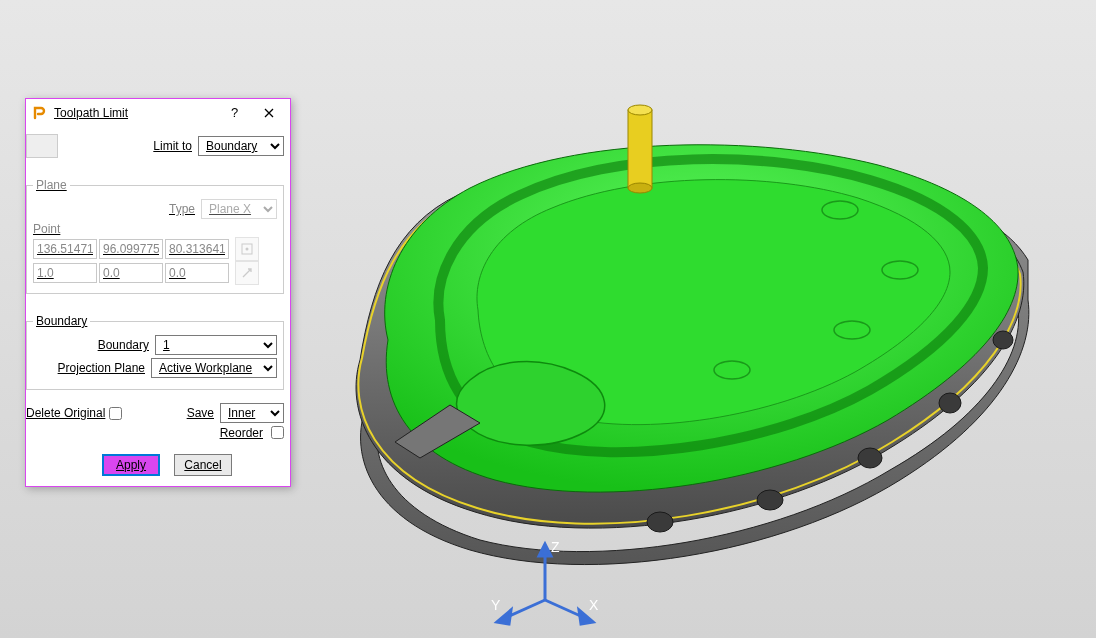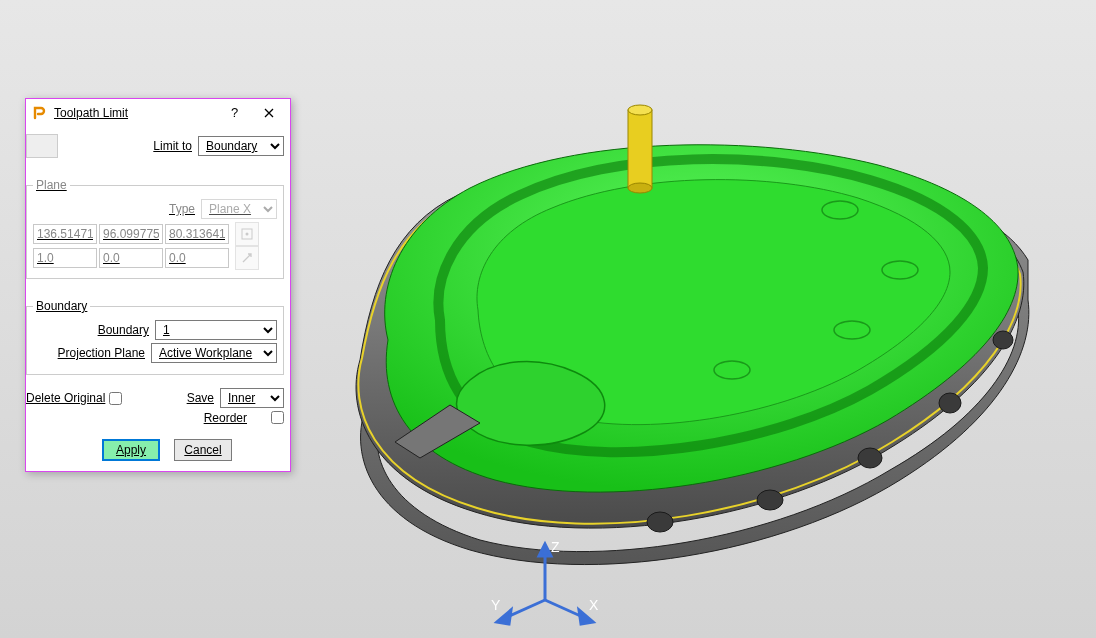--- a/index.html
+++ b/index.html
@@ -148,34 +148,34 @@
     height: 22px;
     border: 1px solid #7a7a7a;
     background: #e9e9e9;
     font-family: inherit;
     font-size: 12px;
     cursor: pointer;
   }
   .push.primary {
     border: 1px solid #0078d7;
     box-shadow: inset 0 0 0 1px #0078d7;
-    background: #86efac;
+    background: #d946ef;
     margin-left: 24px;
   }
   input[type=checkbox] {
     width: 13px;
     height: 13px;
     margin: 0 0 0 4px;
     vertical-align: middle;
   }
   .chk-row {
     display: flex;
     align-items: flex-start;
     justify-content: flex-end;
-    gap: 20px;
+    gap: 4px;
     margin: 3px 0;
   }
 </style>
 </head>
 <body>
 
 <div class="viewport">
   <svg width="1096" height="638" viewBox="0 0 1096 638">
     <defs>
       <radialGradient id="topgrad" cx="50%" cy="30%" r="70%">
@@ -319,20 +319,21 @@
     </div>
 
     <fieldset class="disabled">
       <legend>Plane</legend>
       <div class="row">
         <span class="lbl" style="flex:1">Type</span>
         <select style="width:76px" disabled="">
           <option>Plane X</option>
         </select>
       </div>
+      <div class="sublabel">Point</div>
       <div class="triple">
         <input type="text" disabled="" value="136.514716" style="">
         <input type="text" disabled="" value="96.099775" style="">
         <input type="text" disabled="" value="80.313641" style="">
         <span class="icon-btn">
           <svg width="14" height="14" viewBox="0 0 14 14">
               <rect x="2" y="2" width="10" height="10" fill="none" stroke="#999"></rect>
               <circle cx="7" cy="7" r="1.5" fill="#999"></circle>
             </svg>
         </span>

